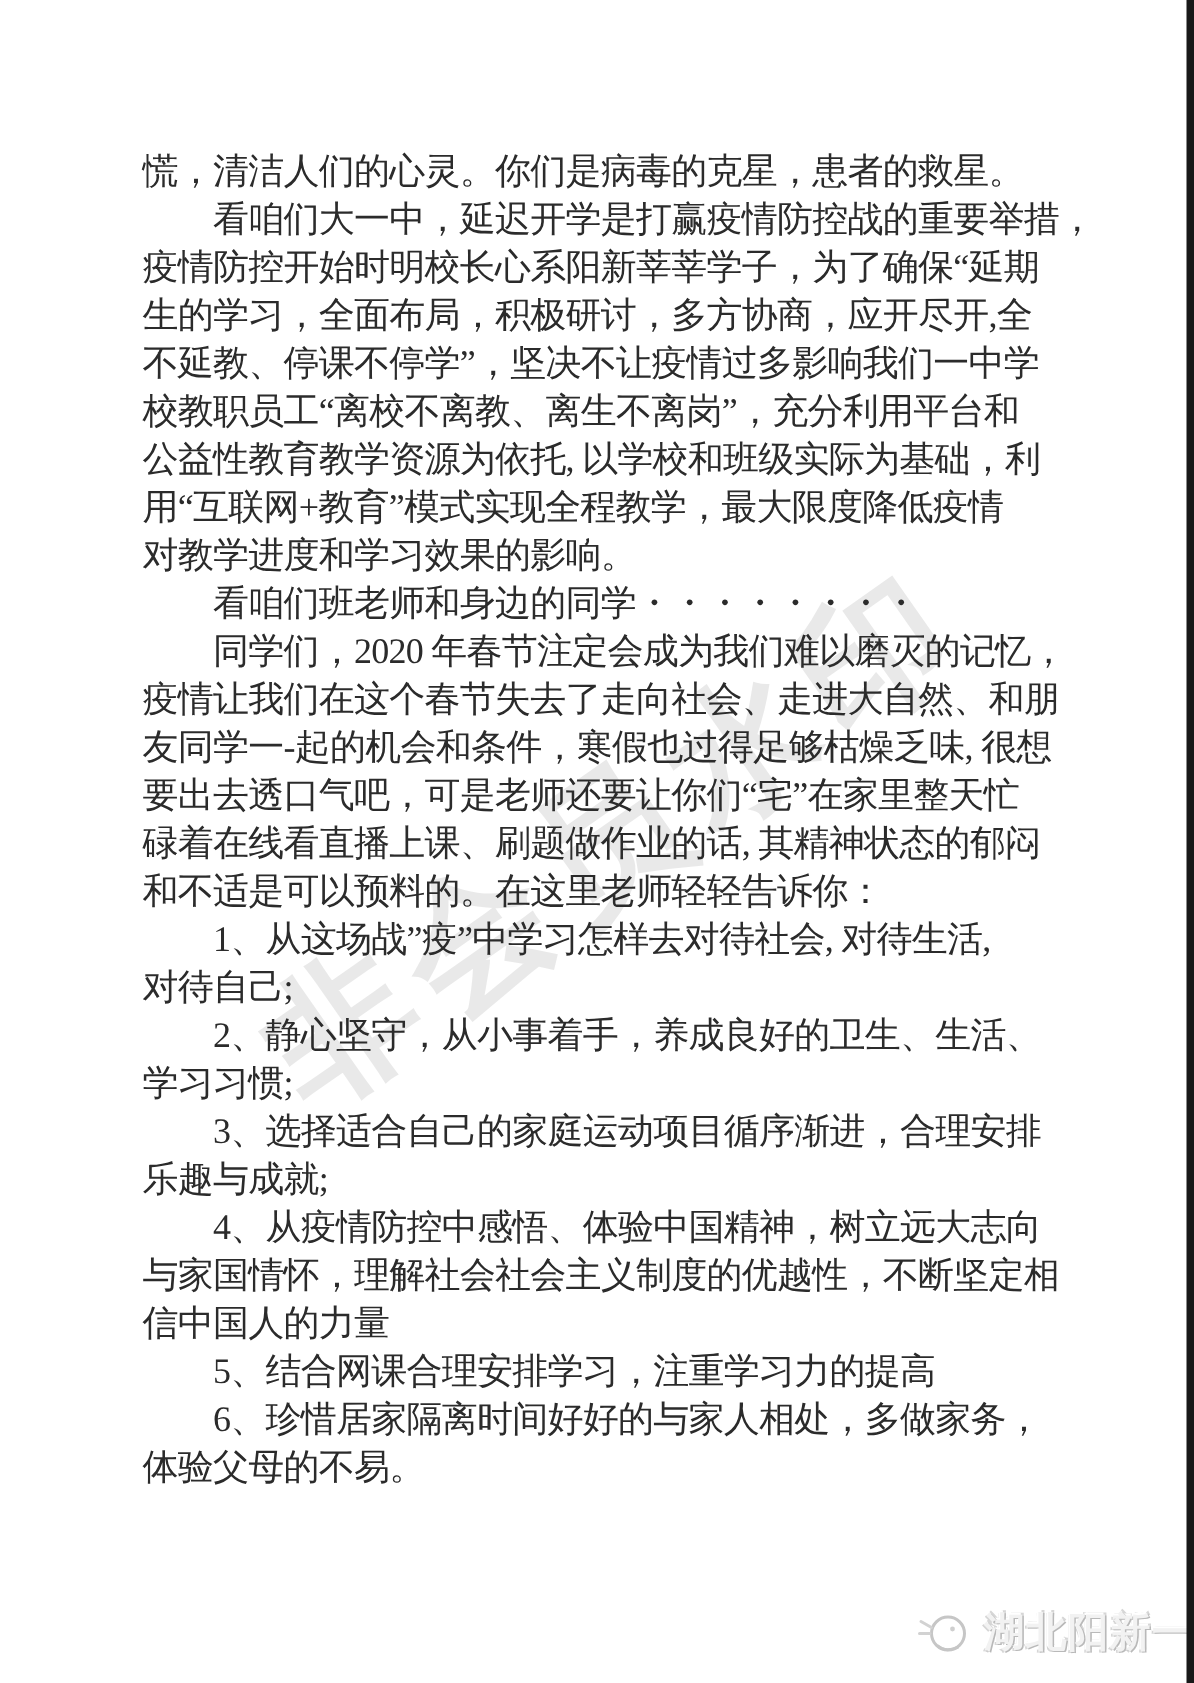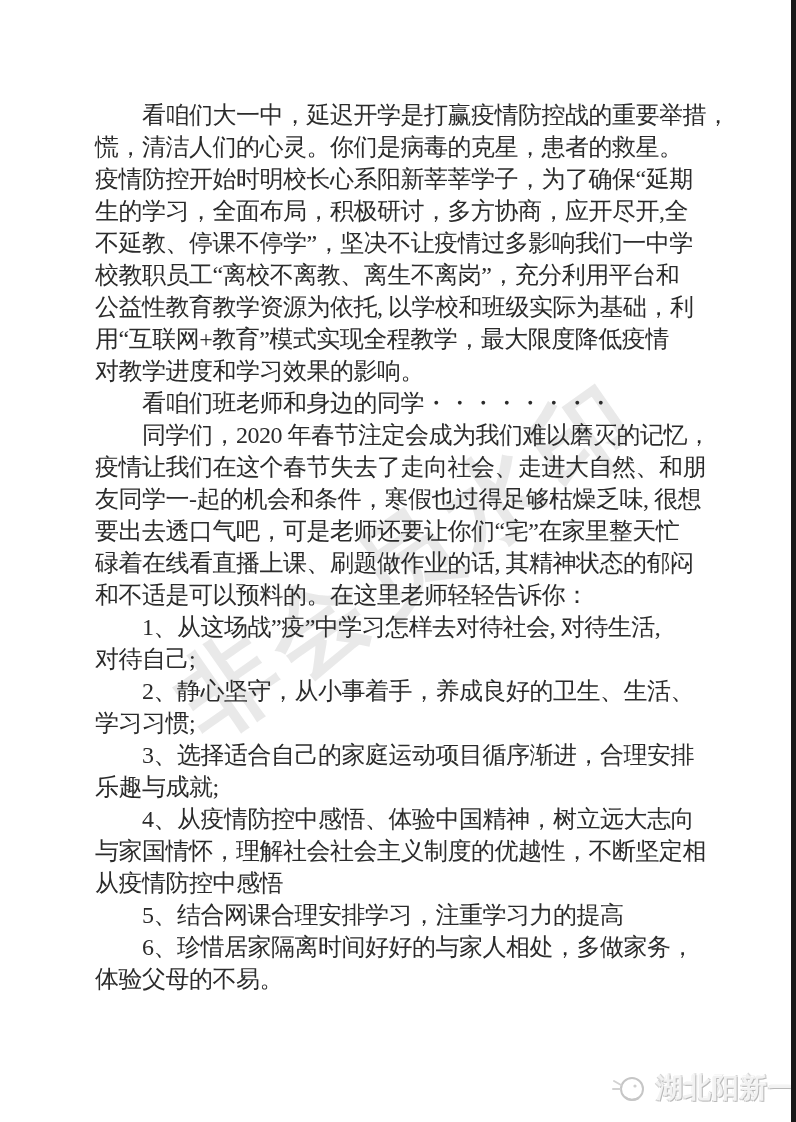--- a/index.html
+++ b/index.html
@@ -47,22 +47,22 @@
   }
 </style>
 </head>
 <body>
 
 <div class="page">
 
   <div class="watermark">非会员水印</div>
 
   <div class="doc-body">
+      <div class="line">慌，清洁人们的心灵。你们是病毒的克星，患者的救星。</div>
       <div class="line">　　看咱们大一中，延迟开学是打赢疫情防控战的重要举措，</div>
-      <div class="line">慌，清洁人们的心灵。你们是病毒的克星，患者的救星。</div>
       <div class="line">疫情防控开始时明校长心系阳新莘莘学子，为了确保“延期</div>
       <div class="line">生的学习，全面布局，积极研讨，多方协商，应开尽开,全</div>
       <div class="line">不延教、停课不停学”，坚决不让疫情过多影响我们一中学</div>
       <div class="line">校教职员工“离校不离教、离生不离岗”，充分利用平台和</div>
       <div class="line">公益性教育教学资源为依托, 以学校和班级实际为基础，利</div>
       <div class="line">用“互联网+教育”模式实现全程教学，最大限度降低疫情</div>
       <div class="line">对教学进度和学习效果的影响。</div>
       <div class="line">　　看咱们班老师和身边的同学・・・・・・・・</div>
       <div class="line">　　同学们，2020 年春节注定会成为我们难以磨灭的记忆，</div>
       <div class="line">疫情让我们在这个春节失去了走向社会、走进大自然、和朋</div>
@@ -71,21 +71,21 @@
       <div class="line">碌着在线看直播上课、刷题做作业的话, 其精神状态的郁闷</div>
       <div class="line">和不适是可以预料的。在这里老师轻轻告诉你：</div>
       <div class="line">　　1、从这场战”疫”中学习怎样去对待社会, 对待生活,</div>
       <div class="line">对待自己;</div>
       <div class="line">　　2、静心坚守，从小事着手，养成良好的卫生、生活、</div>
       <div class="line">学习习惯;</div>
       <div class="line">　　3、选择适合自己的家庭运动项目循序渐进，合理安排</div>
       <div class="line">乐趣与成就;</div>
       <div class="line">　　4、从疫情防控中感悟、体验中国精神，树立远大志向</div>
       <div class="line">与家国情怀，理解社会社会主义制度的优越性，不断坚定相</div>
-      <div class="line">从疫情防控中感悟</div>
+      <div class="line">信中国人的力量</div>
       <div class="line">　　5、结合网课合理安排学习，注重学习力的提高</div>
       <div class="line">　　6、珍惜居家隔离时间好好的与家人相处，多做家务，</div>
       <div class="line">体验父母的不易。</div>
     </div>
 
   <div class="footer-brand">
     <svg class="brand-icon" viewBox="0 0 42 34" xmlns="http://www.w3.org/2000/svg">
       <circle cx="24" cy="18" r="11" fill="#ffffff" stroke="#c6c6c6" stroke-width="2"></circle>
       <path d="M6 10 L13 14 M5 18 L12 18" stroke="#d2d2d2" stroke-width="2" fill="none" stroke-linecap="round"></path>
       <path d="M17 26 Q22 31 31 27" stroke="#c6c6c6" stroke-width="2" fill="none"></path>

